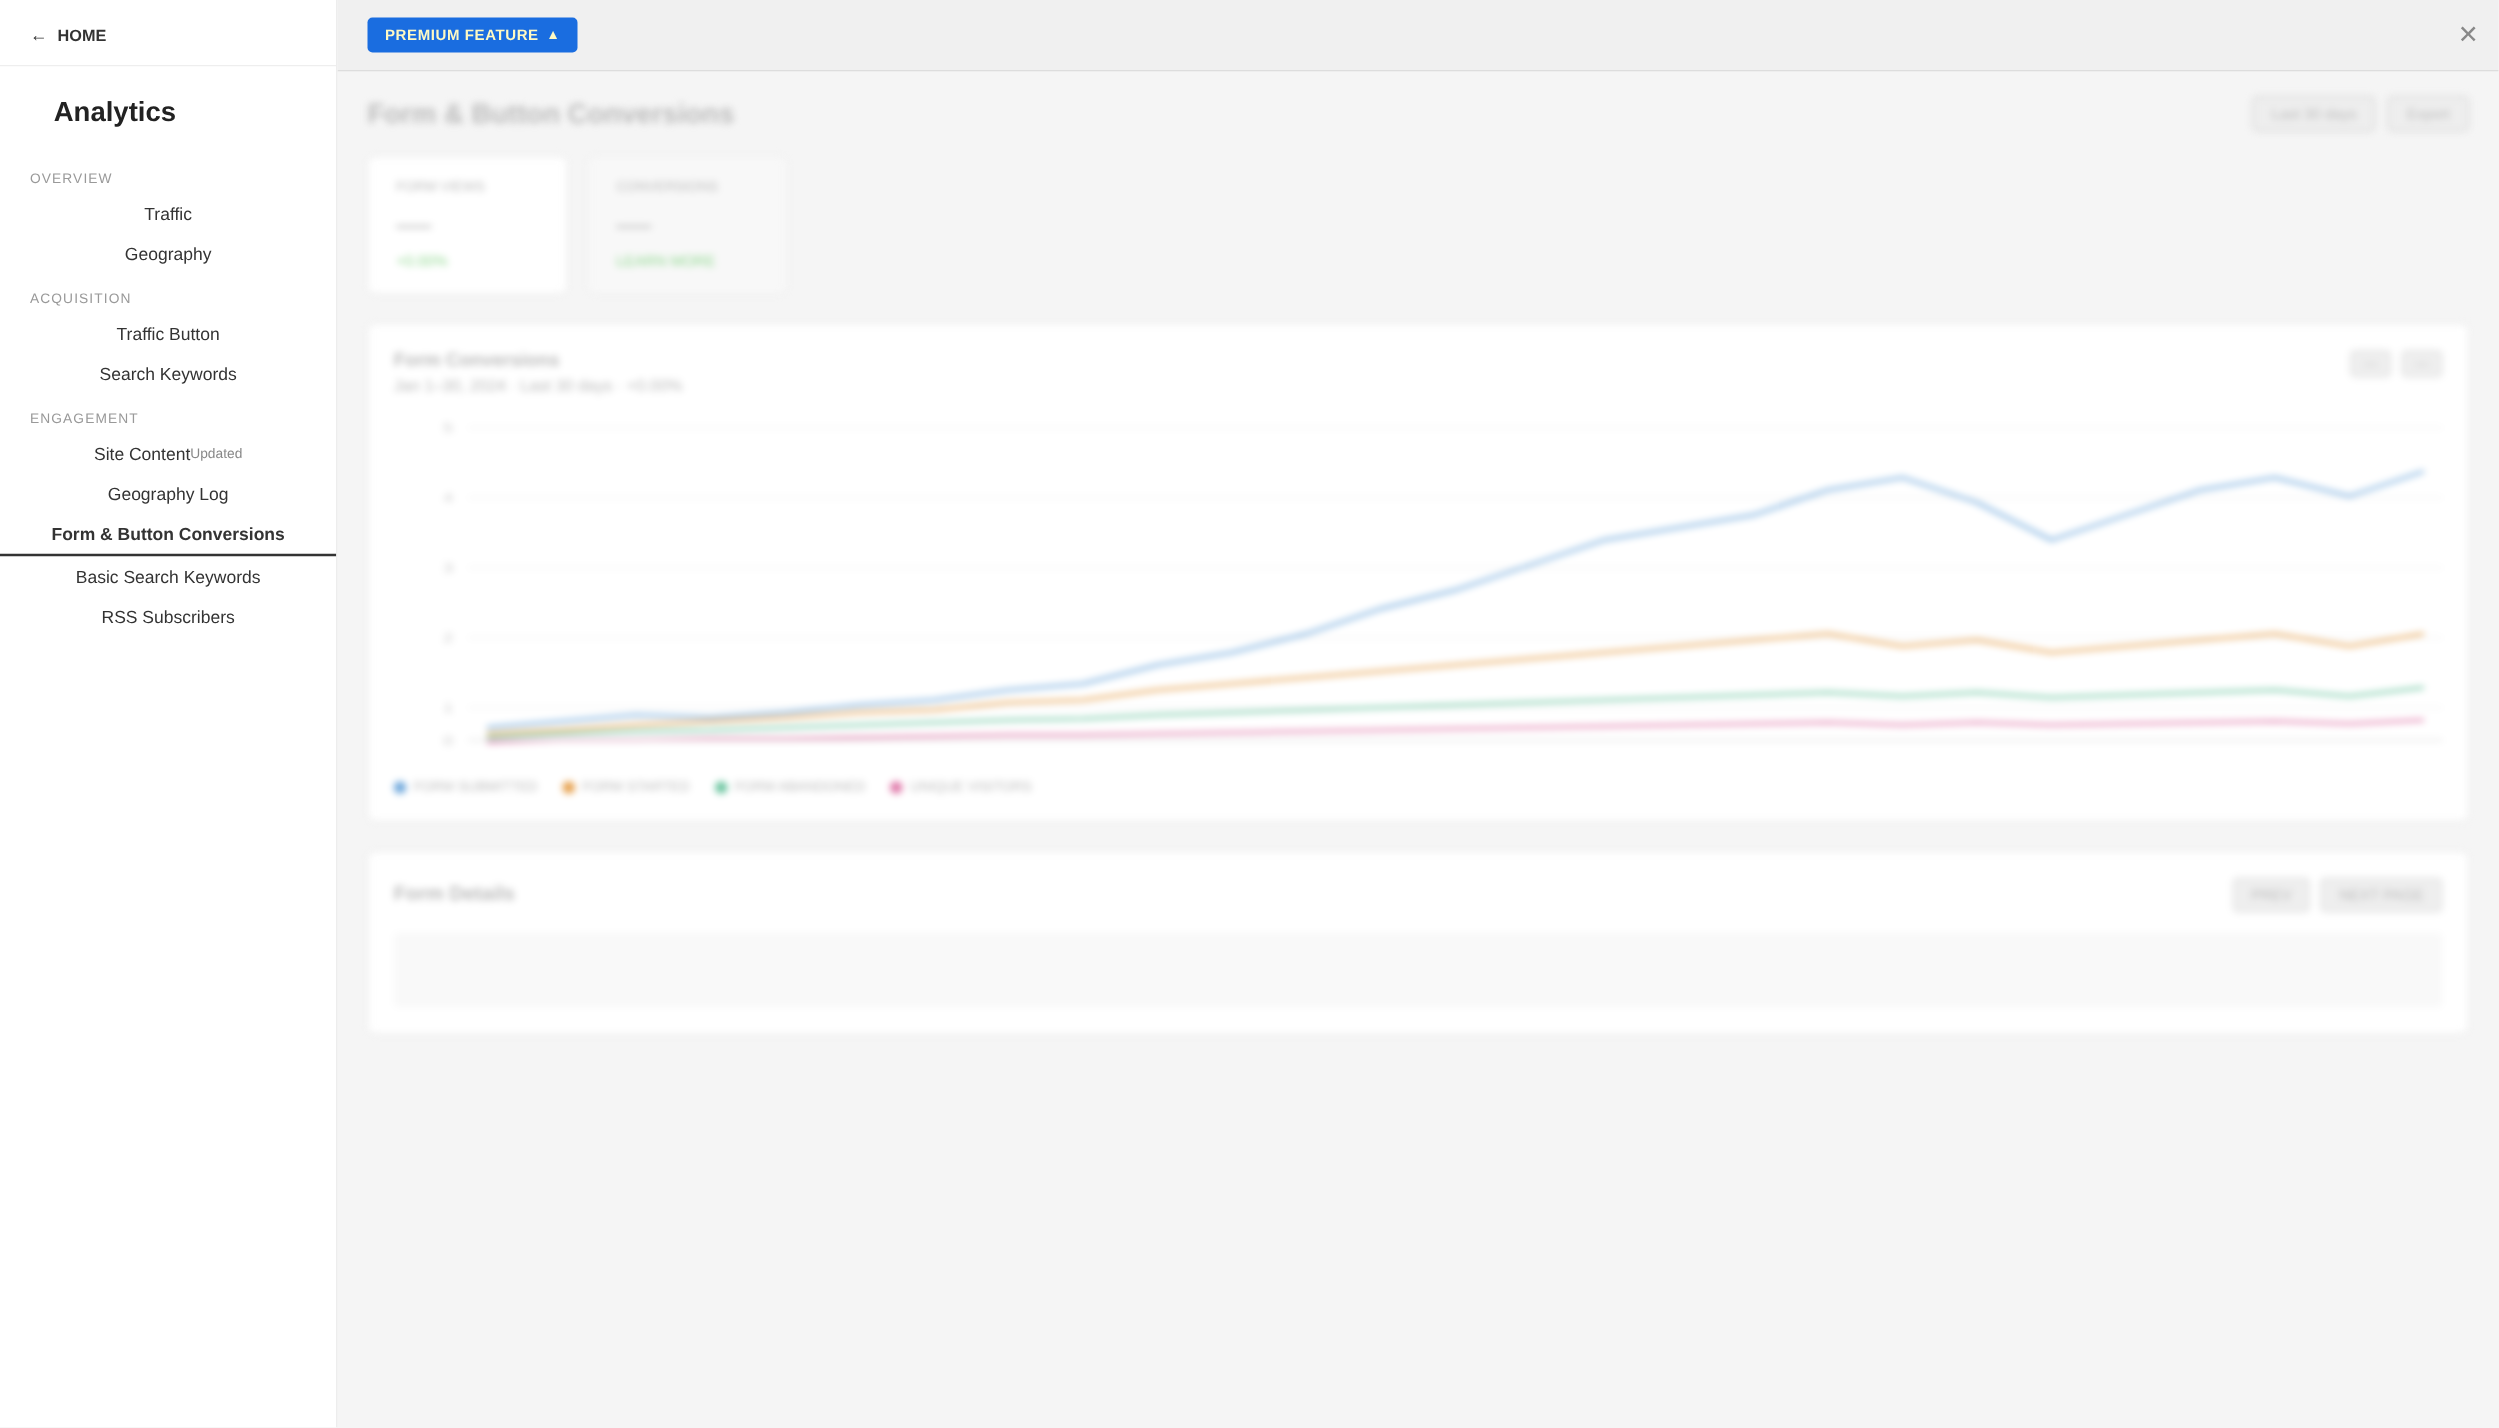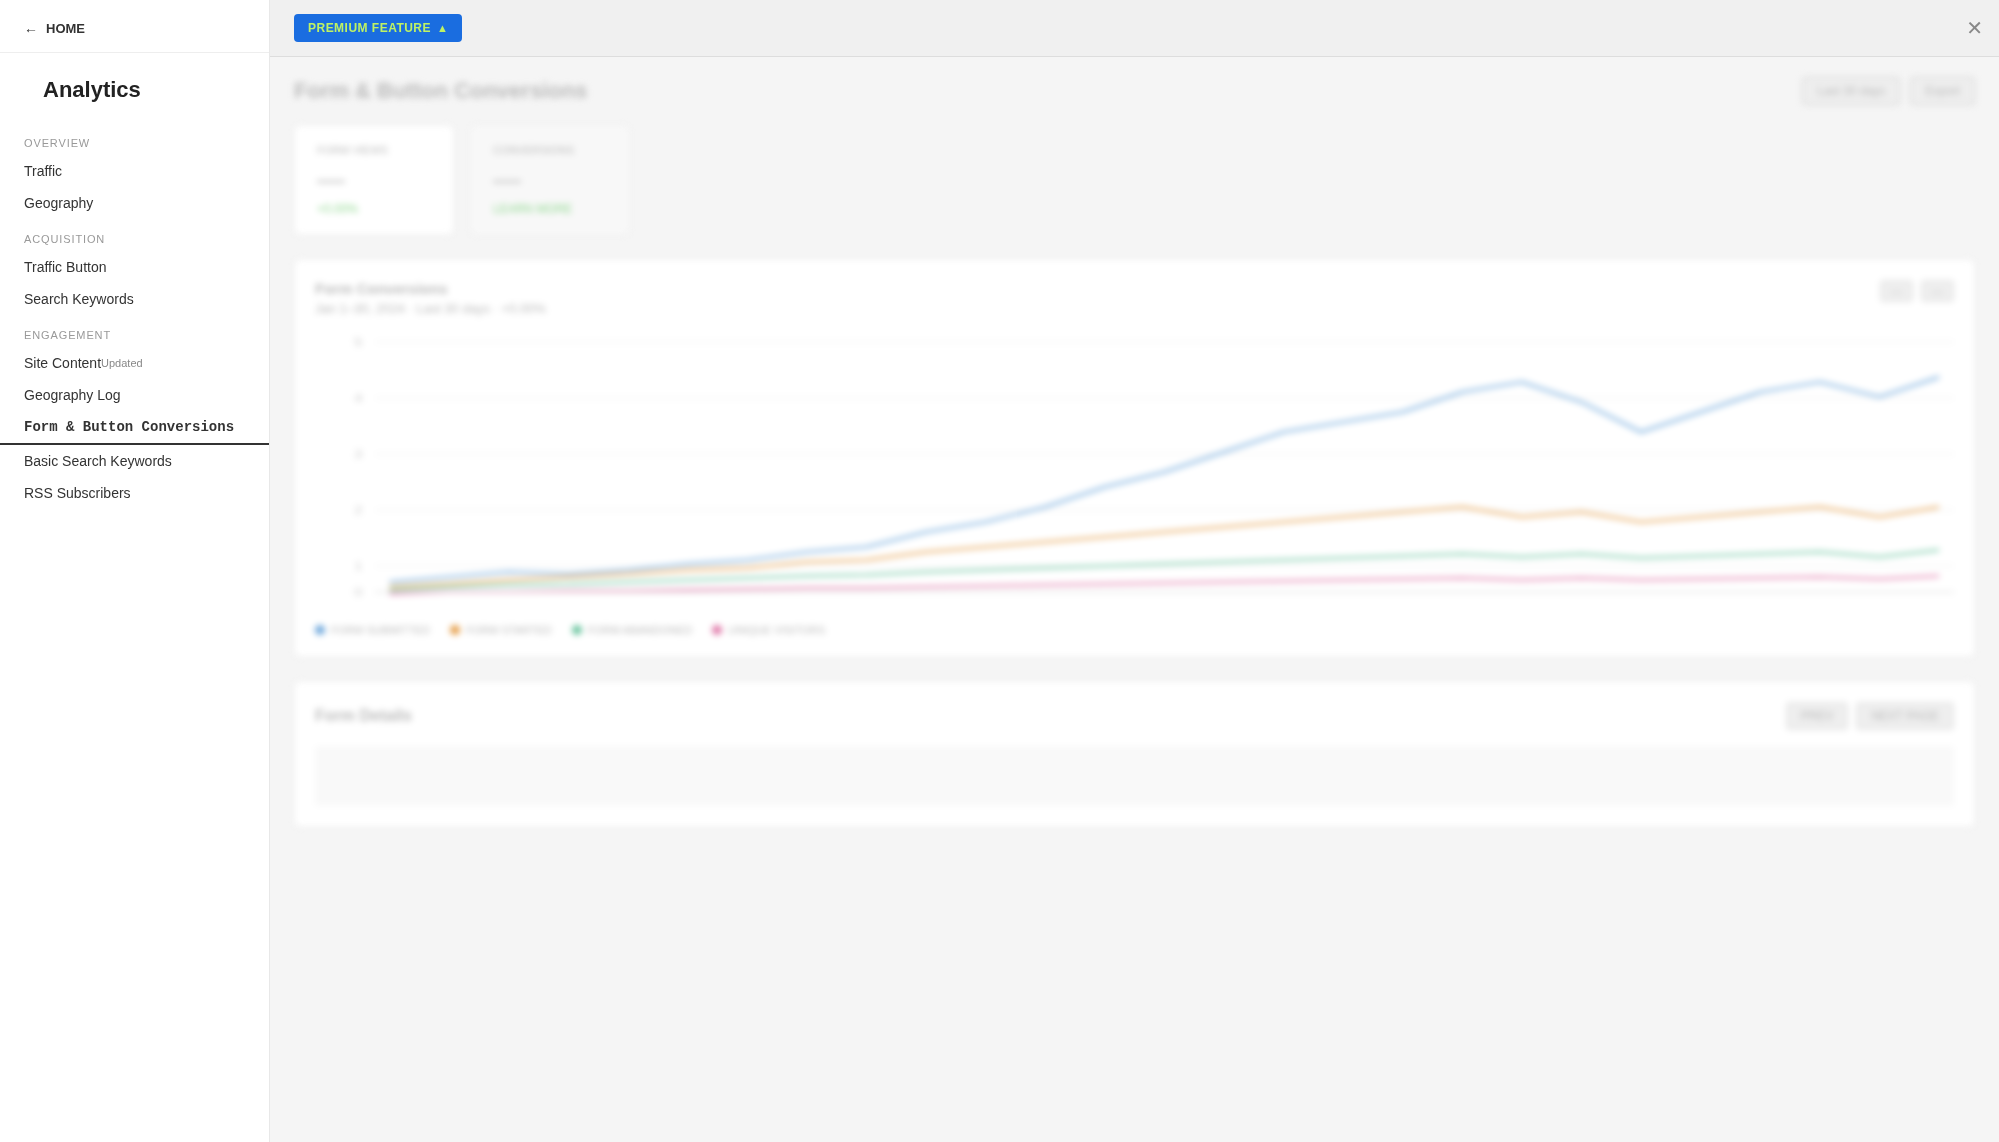--- a/index.html
+++ b/index.html
@@ -40,31 +40,30 @@
       padding: 14px 24px 6px;
       font-size: 11px;
       font-weight: 400;
       color: #999;
       letter-spacing: 0.08em;
       text-transform: uppercase;
     }
     .sidebar-item {
       display: flex;
       align-items: center;
-      justify-content: flex-start;
+      justify-content: center;
       padding: 8px 24px;
       font-size: 14px;
       color: #333;
       cursor: pointer;
       text-decoration: none;
     }
     .sidebar-item.active {
       font-weight: 600;
       border-bottom: 2px solid #333;
-      font-family: Liberation Mono, monospace;
     }
     .sidebar-item .badge {
       font-size: 11px;
       color: #888;
     }
 
     
     .main {
       flex: 1;
       overflow-y: auto;
@@ -77,21 +76,21 @@
       background: #f0f0f0;
       border-bottom: 1px solid #ddd;
       padding: 14px 24px;
       display: flex;
       align-items: flex-start;
       gap: 16px;
       position: relative;
     }
     .premium-btn {
       background: #1a6de0;
-      color: #bef264;
+      color: #fef9c3;
       border: none;
       border-radius: 4px;
       padding: 7px 14px;
       font-size: 12px;
       font-weight: 700;
       cursor: pointer;
       white-space: nowrap;
       display: flex;
       align-items: center;
       gap: 6px;

